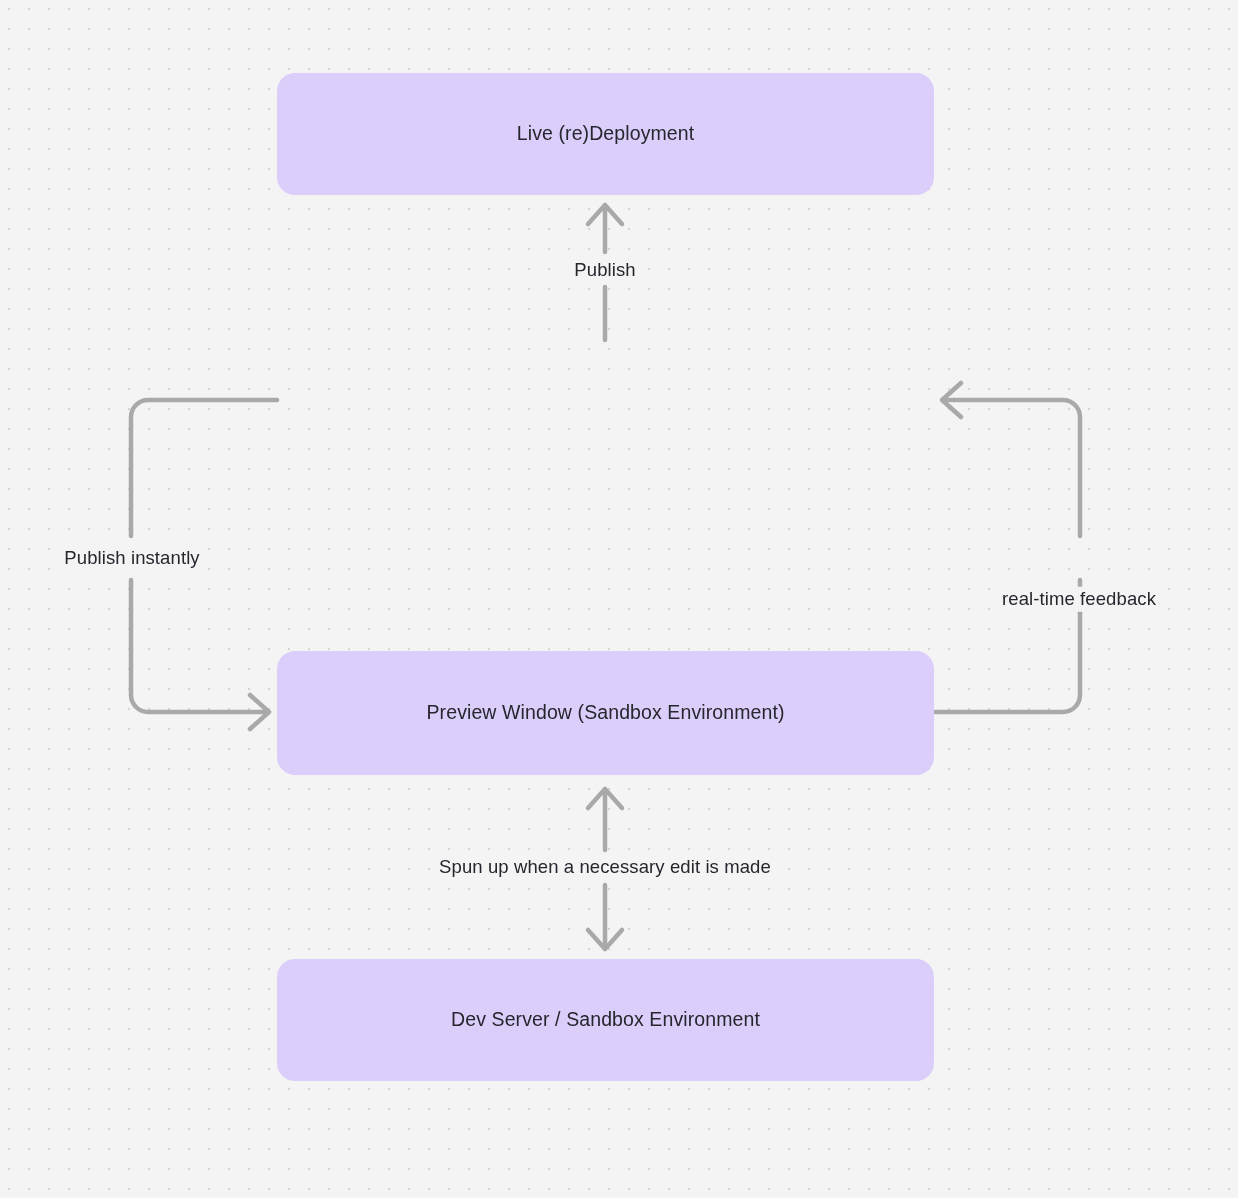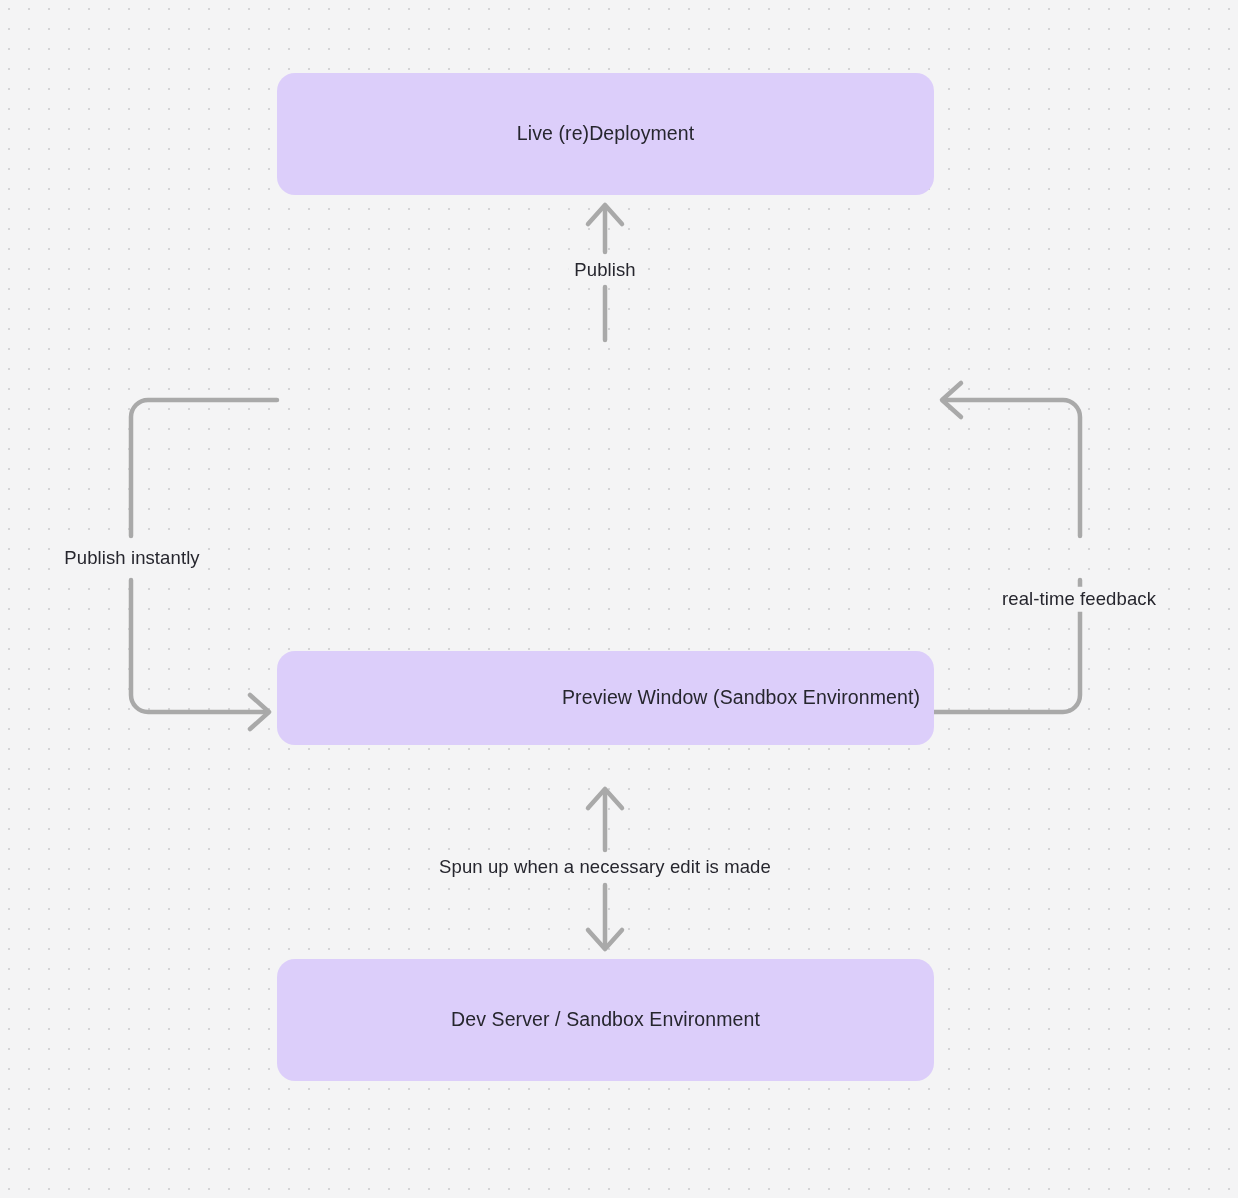--- a/index.html
+++ b/index.html
@@ -99,21 +99,21 @@
       <path d="M605 885 L605 948" fill="none" stroke="#a9a9a9" stroke-width="4.5" stroke-linecap="round"></path>
       <path d="M588 930 L605 949 L622 930" fill="none" stroke="#a9a9a9" stroke-width="4.5" stroke-linecap="round" stroke-linejoin="round"></path>
     </g>
   </svg>
 
   <div class="node" style="left:277px; top:73px; width:657px; height:122px;">
     <span class="node-label">Live (re)Deployment</span>
   </div>
 
 
-  <div class="node" style="left:277px; top:651px; width:657px; height:94px;justify-content:flex-end;">
+  <div class="node" style="left:277px; top:651px; width:657px; height:124px;">
     <span class="node-label">Preview Window (Sandbox Environment)</span>
   </div>
 
   <div class="node" style="left:277px; top:959px; width:657px; height:122px;">
     <span class="node-label">Dev Server / Sandbox Environment</span>
   </div>
 
   <div class="edge-label center" style="left:605px; top:270px;">Publish</div>
 
   <div class="edge-label center" style="left:132px; top:558px;">Publish instantly</div>

